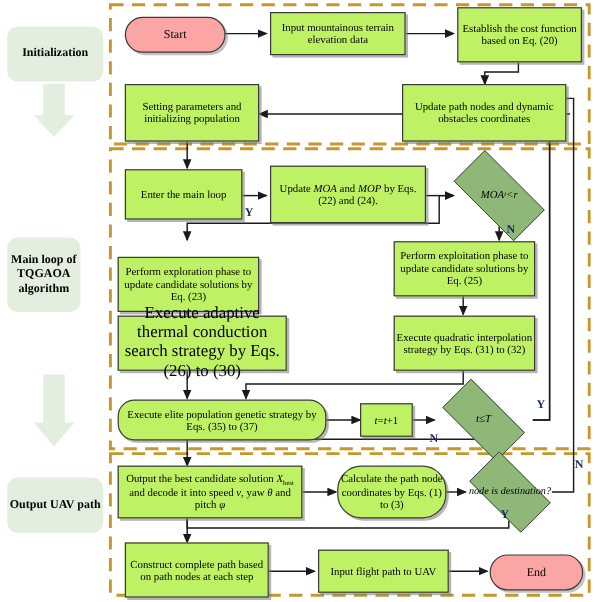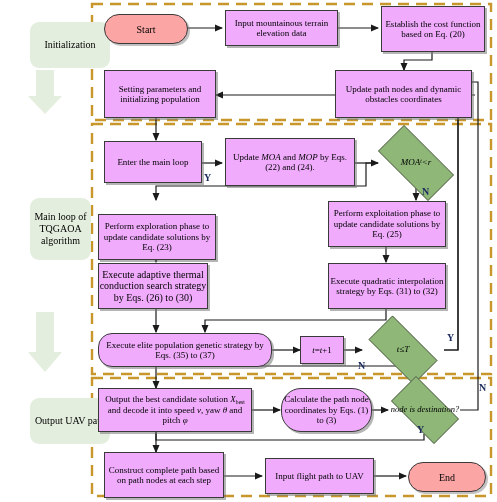--- a/index.html
+++ b/index.html
@@ -8,30 +8,29 @@
 
   .svg-layer{position:absolute;left:0;top:0;width:497px;height:502px;pointer-events:none;}
 
   
   .stage{
     position:absolute;
     background:#e4eede;
     border-radius:9px;
     display:flex;align-items:center;justify-content:center;
     text-align:center;
-    font-weight:normal;
+    font-weight:bold;
     color:#000;
     line-height:1.18;
-    margin-left:24px;
   }
 
   
   .node{
     position:absolute;
-    background:#f0abfc;
+    background:#bef264;
     border:1px solid #3a3a3a;
     box-sizing:border-box;
     display:flex;align-items:center;justify-content:center;
     text-align:center;
     line-height:1.16;
     color:#000;
     box-shadow:2px 2px 0 rgba(120,120,120,.55);
   }
   .term{
     position:absolute;
@@ -199,21 +198,21 @@
   </div>
 
   <div class="node" style="left:98px;top:201px;width:118px;height:46px;font-size:9px;margin-top:13px;">
     <span>Perform exploration phase to update candidate solutions by Eq. (23)</span>
   </div>
 
   <div class="node" style="left:328px;top:201px;width:118px;height:46px;font-size:9px;">
     <span>Perform exploitation phase to update candidate solutions by Eq. (25)</span>
   </div>
 
-  <div class="node" style="left:98px;top:263px;width:110px;height:46px;font-size:10px;">
+  <div class="node" style="left:98px;top:263px;width:141px;height:46px;font-size:14px;">
     <span>Execute adaptive thermal conduction search strategy by Eqs. (26) to (30)</span>
   </div>
 
   <div class="node" style="left:328px;top:263px;width:118px;height:46px;font-size:9px;">
     <span>Execute quadratic interpolation strategy by Eqs. (31) to (32)</span>
   </div>
 
   <div class="node" style="left:98px;top:333px;width:174px;height:34px;font-size:9px;border-radius:14px;">
     <span>Execute elite population genetic strategy by Eqs. (35) to (37)</span>
   </div>

